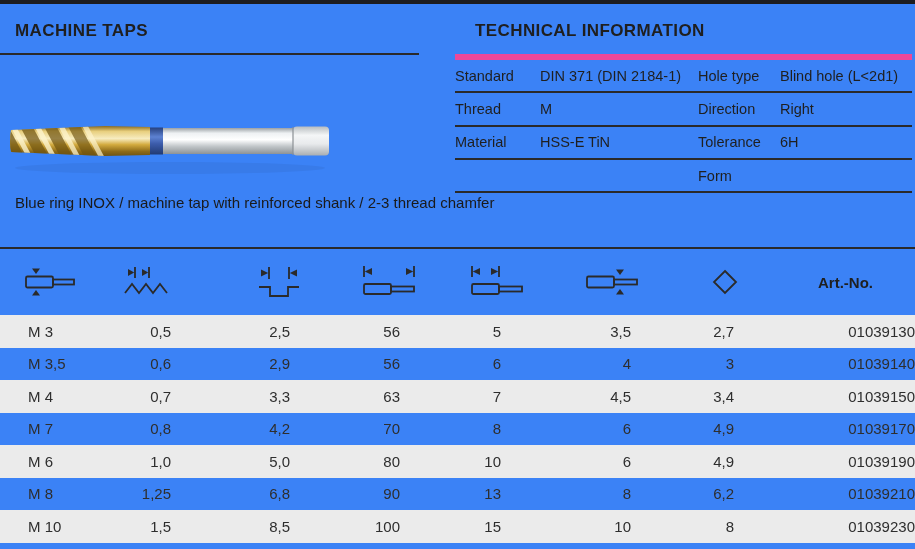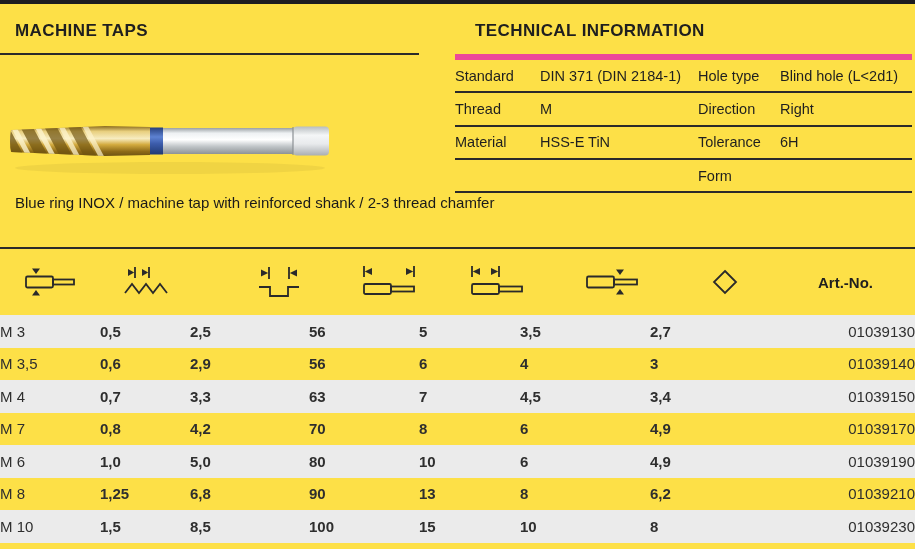--- a/index.html
+++ b/index.html
@@ -1,17 +1,17 @@
 <!DOCTYPE html>
 <html><head>
 <meta charset="utf-8">
 <style>
   html,body{margin:0;padding:0;background:#fff;}
   .page{
-    position:relative;width:915px;height:549px;background:#fde047;overflow:hidden;
+    position:relative;width:915px;height:549px;background:#3b82f6;overflow:hidden;
     font-family:"Liberation Sans","DejaVu Sans",sans-serif;color:#2b2b2b;
   }
   .topbar{position:absolute;left:0;top:0;width:915px;height:4px;background:#1d1d20;}
   .h-title{
     position:absolute;top:21px;font-size:17px;font-weight:bold;color:#1f1f1f;
     letter-spacing:.4px;white-space:nowrap;
   }
   #left-title{left:15px;}
   #right-title{left:475px;}
   .rule-left{position:absolute;left:0;top:53px;width:419px;height:2px;background:#2a2a2a;}
@@ -34,22 +34,22 @@
   .artno-head{
     position:absolute;right:42px;top:50%;transform:translateY(-50%);
     font-size:15px;font-weight:bold;color:#1f1f1f;
   }
   .prow{
     display:grid;grid-template-columns:100px 90px 119px 110px 101px 130px 103px 162px;
     height:32.5px;align-items:center;font-size:15px;color:#2e2e2e;
   }
   .prow.stripe{background:#ebebeb;}
   .pcell{white-space:nowrap;}
-  .pcell.c0{text-align:left;}
-  .pcell.num{text-align:left;padding-right:19px;font-weight:bold;}
+  .pcell.c0{text-align:left;padding-left:28px;}
+  .pcell.num{text-align:right;padding-right:19px;}
   .pcell.c7{text-align:right;}
 
   svg{display:block;}
   .tap-photo{position:absolute;left:5px;top:106px;}
 </style>
 </head>
 <body>
 
 <div class="page">
 

